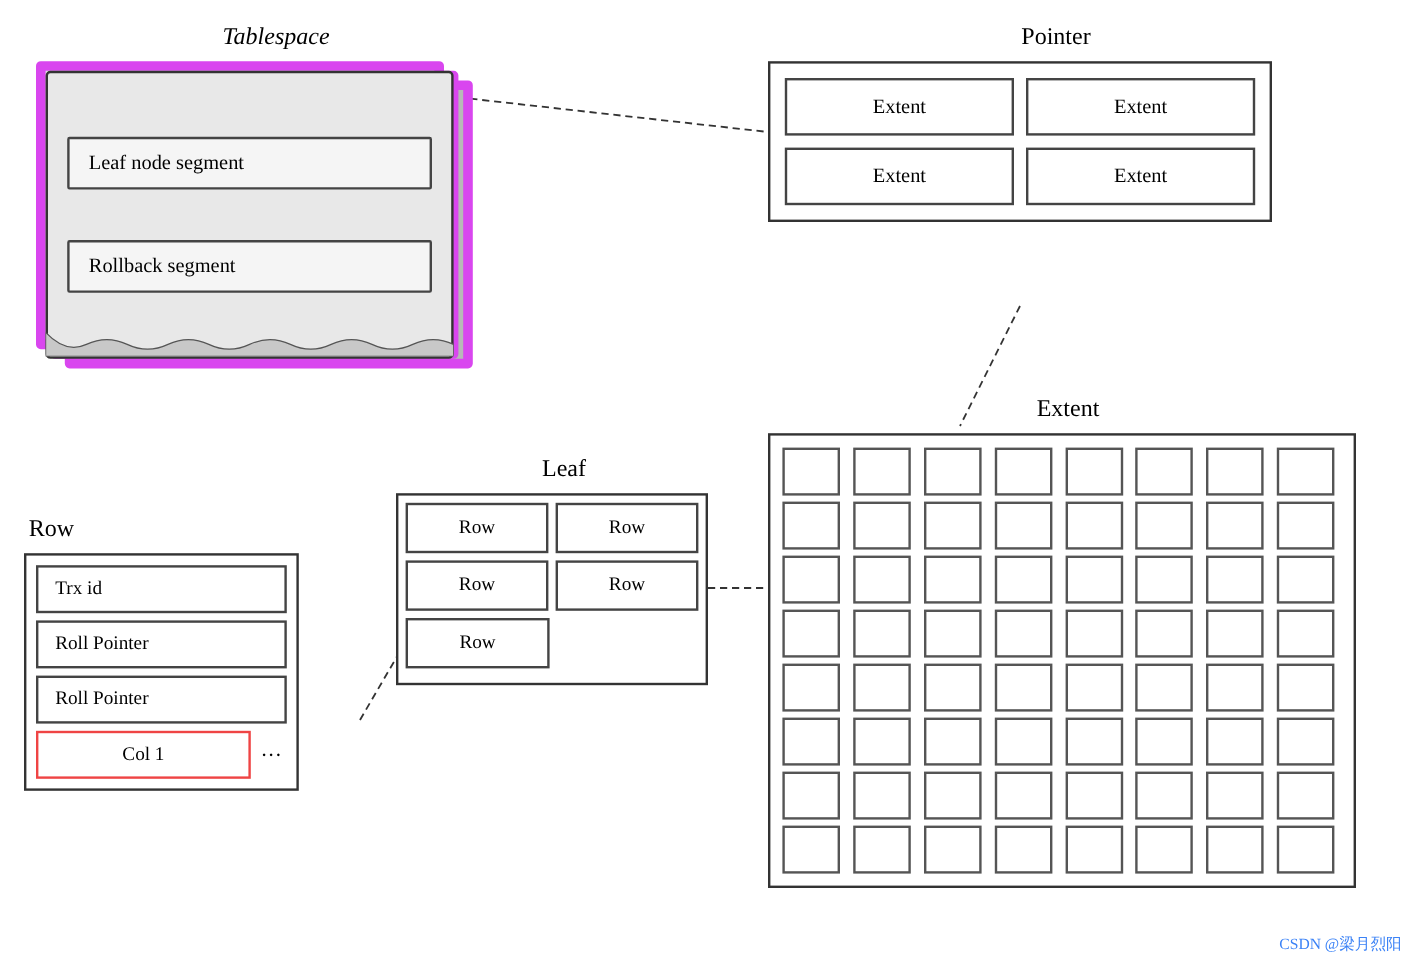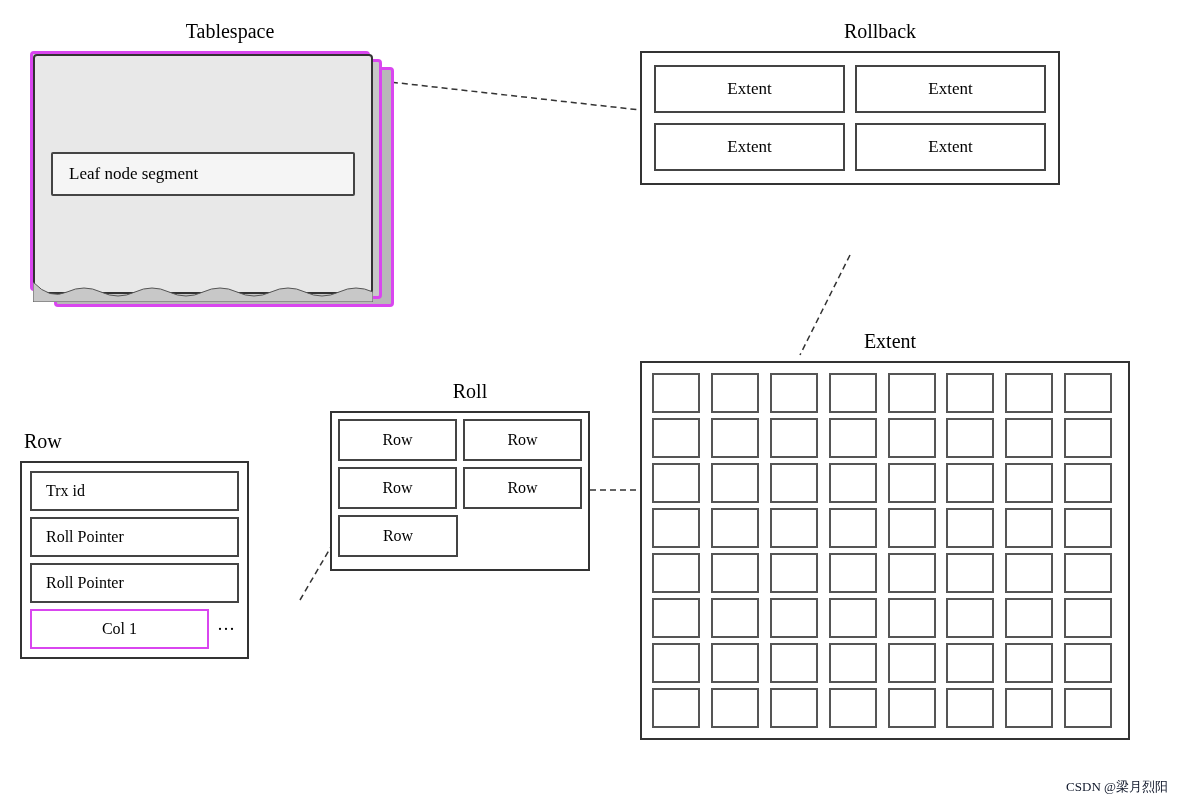--- a/index.html
+++ b/index.html
@@ -25,33 +25,34 @@
       top: 20px;
       left: 30px;
       width: 400px;
     }
 
     .tablespace-label {
       text-align: center;
       font-size: 20px;
       font-weight: normal;
       margin-bottom: 8px;
+      font-style: italic;
     }
 
     .tablespace-stack {
       position: relative;
       width: 380px;
       height: 280px;
     }
 
     
     .page-layer {
       position: absolute;
       background: #d0d0d0;
-      border: 3px solid #d946ef;
+      border: 8px solid #d946ef;
       border-radius: 4px;
     }
     .page-layer-3 { top: 16px; left: 24px; width: 340px; height: 240px; background: #b8b8b8; }
     .page-layer-2 { top: 8px; left: 12px; width: 340px; height: 240px; background: #c8c8c8; }
     .page-layer-1 { top: 0; left: 0; width: 340px; height: 240px; background: #e0e0e0; }
 
     .segment-box {
       position: absolute;
       top: 0; left: 0;
       width: 340px;
@@ -226,21 +227,21 @@
       width: 100%;
     }
 
     .row-bottom {
       display: flex;
       align-items: center;
       gap: 4px;
     }
 
     .col-box {
-      border: 2px solid #d946ef;
+      border: 2px solid #ef4444;
       padding: 9px 12px;
       font-size: 16px;
       background: #fff;
       flex: 1;
       text-align: center;
     }
 
     .dots-label {
       font-size: 18px;
       padding: 0 4px;
@@ -256,21 +257,21 @@
       height: 806px;
       pointer-events: none;
     }
 
     
     .watermark {
       position: absolute;
       bottom: 10px;
       right: 16px;
       font-size: 13px;
-      color: #0f172a;
+      color: #3b82f6;
     }
   </style>
 </head>
 <body>
 
 <div class="diagram-container">
 
   <svg class="arrows-svg">
 
     <line x1="372" y1="80" x2="640" y2="110" stroke="#333" stroke-width="1.5" stroke-dasharray="6,4"></line>
@@ -283,31 +284,32 @@
   </svg>
 
   <div class="tablespace-area">
     <div class="tablespace-label">Tablespace</div>
     <div class="tablespace-stack">
       <div class="page-layer page-layer-3"></div>
       <div class="page-layer page-layer-2"></div>
       <div class="page-layer page-layer-1">
         <div class="segment-box">
           <div class="segment-item">Leaf node segment</div>
+          <div class="segment-item">Rollback segment</div>
         </div>
 
         <svg class="wavy-bottom" viewBox="0 0 340 20" preserveAspectRatio="none">
           <path d="M0,0 Q17,18 34,10 Q51,2 68,10 Q85,18 102,10 Q119,2 136,10 Q153,18 170,10 Q187,2 204,10 Q221,18 238,10 Q255,2 272,10 Q289,18 306,10 Q323,2 340,10 L340,20 L0,20 Z" fill="#c8c8c8" stroke="#555" stroke-width="1"></path>
         </svg>
       </div>
     </div>
   </div>
 
   <div class="segment-area">
-    <div class="segment-label">Rollback</div>
+    <div class="segment-label">Pointer</div>
     <div class="segment-grid-box">
       <div class="extent-box">Extent</div>
       <div class="extent-box">Extent</div>
       <div class="extent-box">Extent</div>
       <div class="extent-box">Extent</div>
     </div>
   </div>
 
   <div class="extent-area">
     <div class="extent-label">Extent</div>
@@ -374,21 +376,21 @@
       <div class="page-cell"></div>
       <div class="page-cell"></div>
       <div class="page-cell"></div>
       <div class="page-cell"></div>
       <div class="page-cell"></div>
       <div class="page-cell"></div>
     </div>
   </div>
 
   <div class="page-area">
-    <div class="page-label">Roll</div>
+    <div class="page-label">Leaf</div>
     <div class="page-box">
       <div class="page-row">
         <div class="row-cell">Row</div>
         <div class="row-cell">Row</div>
       </div>
       <div class="page-row">
         <div class="row-cell">Row</div>
         <div class="row-cell">Row</div>
       </div>
       <div class="page-row">

